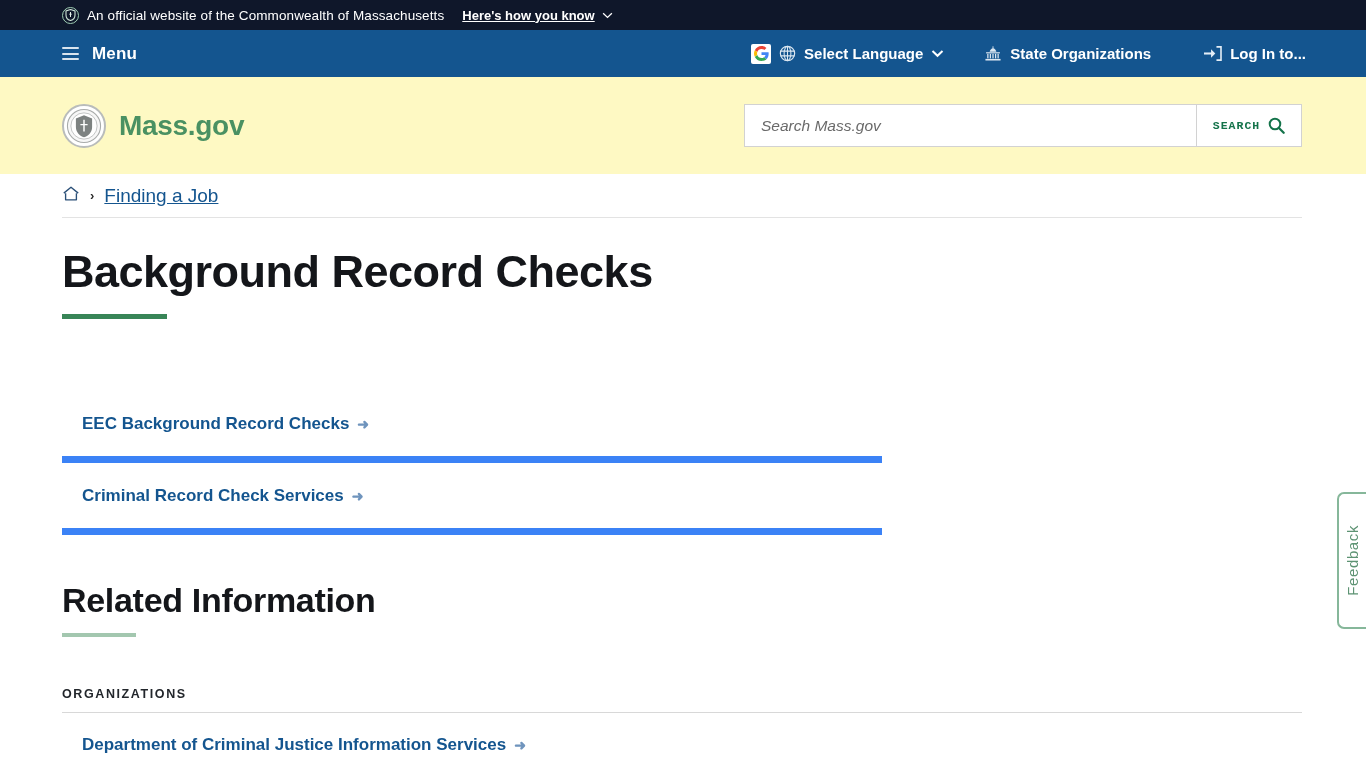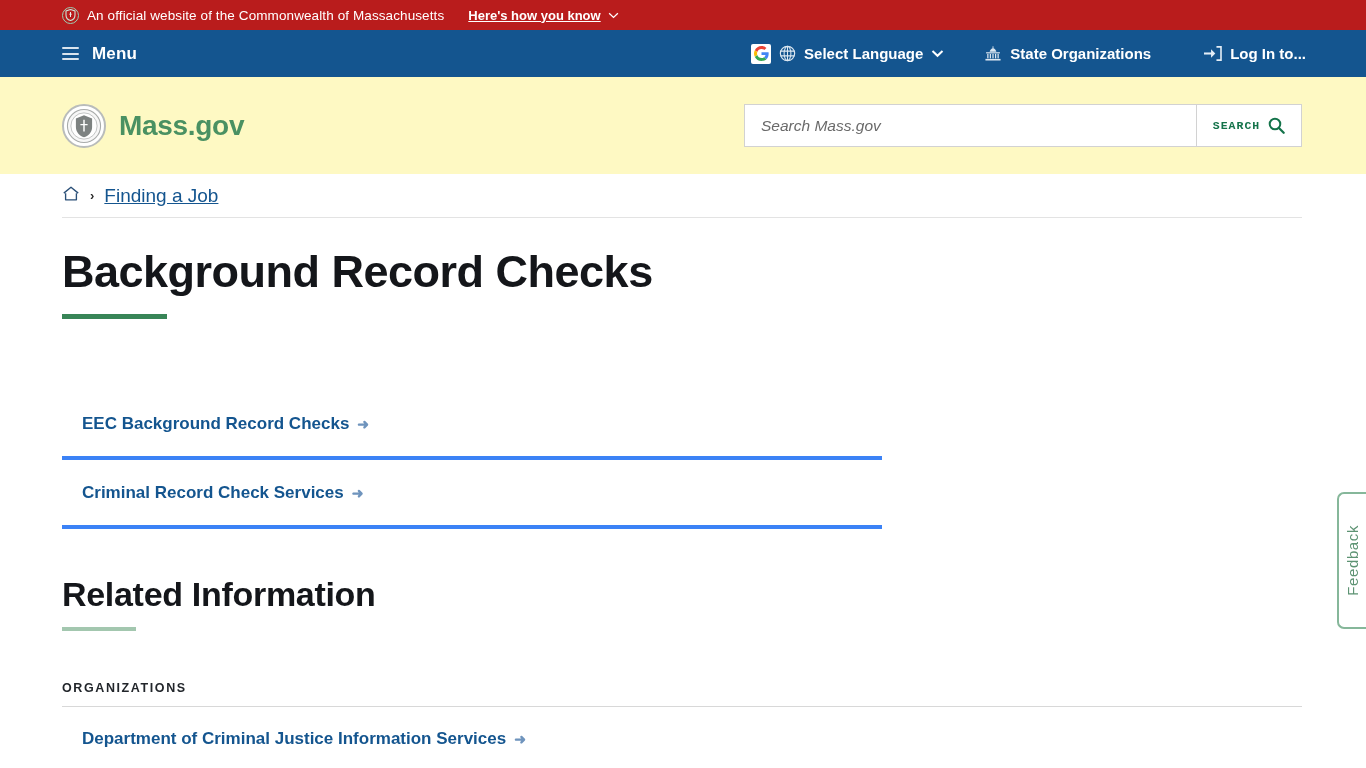--- a/index.html
+++ b/index.html
@@ -6,38 +6,38 @@
   html, body {
     width: 1366px; height: 768px;
     font-family: "Liberation Sans", sans-serif;
     background: #ffffff;
     overflow: hidden;
   }
 
   
   .gov-banner {
     height: 30px;
-    background: #b91c1c;
+    background: #0f172a;
     display: flex;
     align-items: center;
     padding-left: 62px;
     color: #ffffff;
   }
   .gov-banner .seal-mini {
     width: 17px; height: 17px;
     border-radius: 50%;
     border: 1.5px solid #9fcdb3;
     display: flex; align-items: center; justify-content: center;
     margin-right: 8px;
     flex: none;
   }
   .gov-banner .seal-mini svg { display:block; }
   .banner-text { font-size: 13.5px; letter-spacing: .1px; }
   .how-you-know {
-    margin-left: 24px;
+    margin-left: 18px;
     font-size: 13px;
     font-weight: bold;
     color: #ffffff;
     text-decoration: underline;
     display: flex; align-items: center; gap: 7px;
     cursor: pointer;
     text-align: center;
   }
   .chev { width: 11px; height: 7px; display:block; }
 
@@ -125,21 +125,21 @@
   .page-title {
     font-size: 45px; font-weight: bold; color:#14161a;
     letter-spacing:-.5px; margin-top: 28px;
   }
   .accent-bar { width: 105px; height: 5px; background:#388557; margin-top: 16px; }
   .accent-bar.light { background:#a3c7af; width: 74px; height: 4px; margin-top: 13px; }
 
   .link-list { margin-top: 73px; width: 820px; }
   .link-row {
     border-top: 1px solid transparent;
-    border-bottom: 4px solid #3b82f6;
+    border-bottom: 7px solid #3b82f6;
     padding: 22px 0 22px 20px;
     text-decoration: underline;
   }
   .link-row:first-child { border-top: none; }
   .row-link {
     font-size: 17px; font-weight: bold; color:#14558f;
     cursor:pointer; display:inline-flex; align-items:center; gap:8px;
   }
   .arrow-glyph { color:#6f94bd; font-size: 14px; }
 

